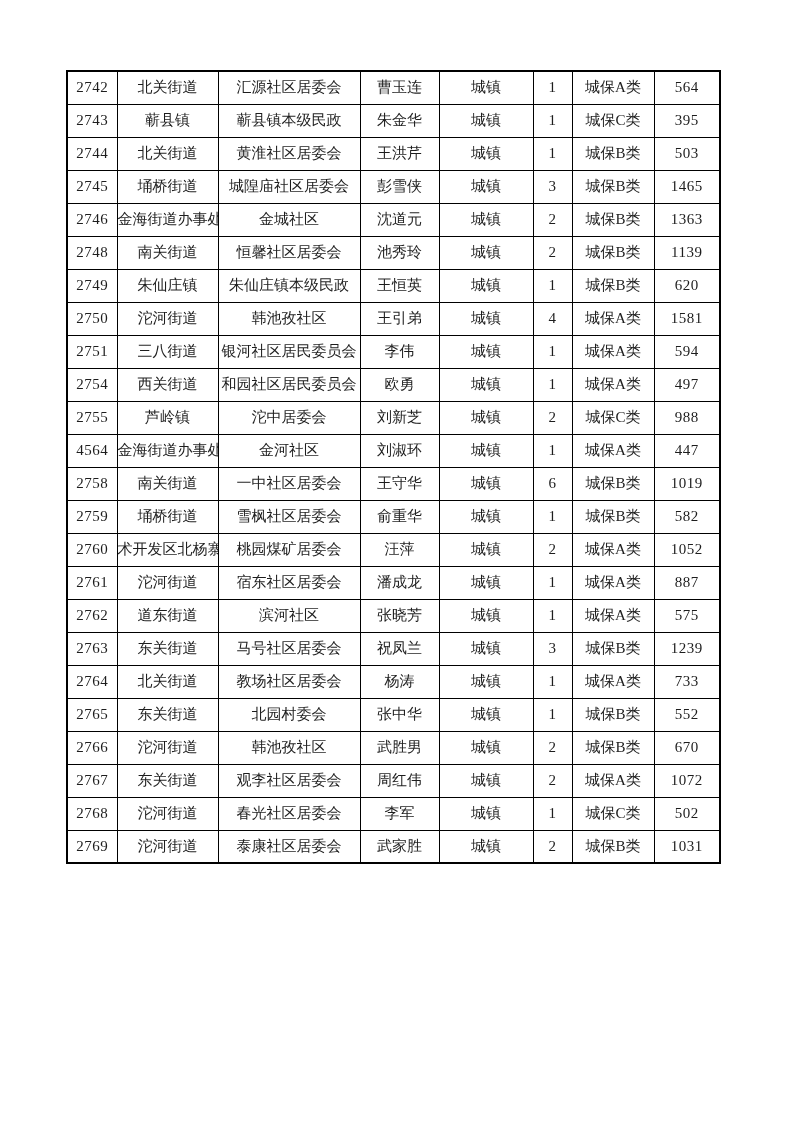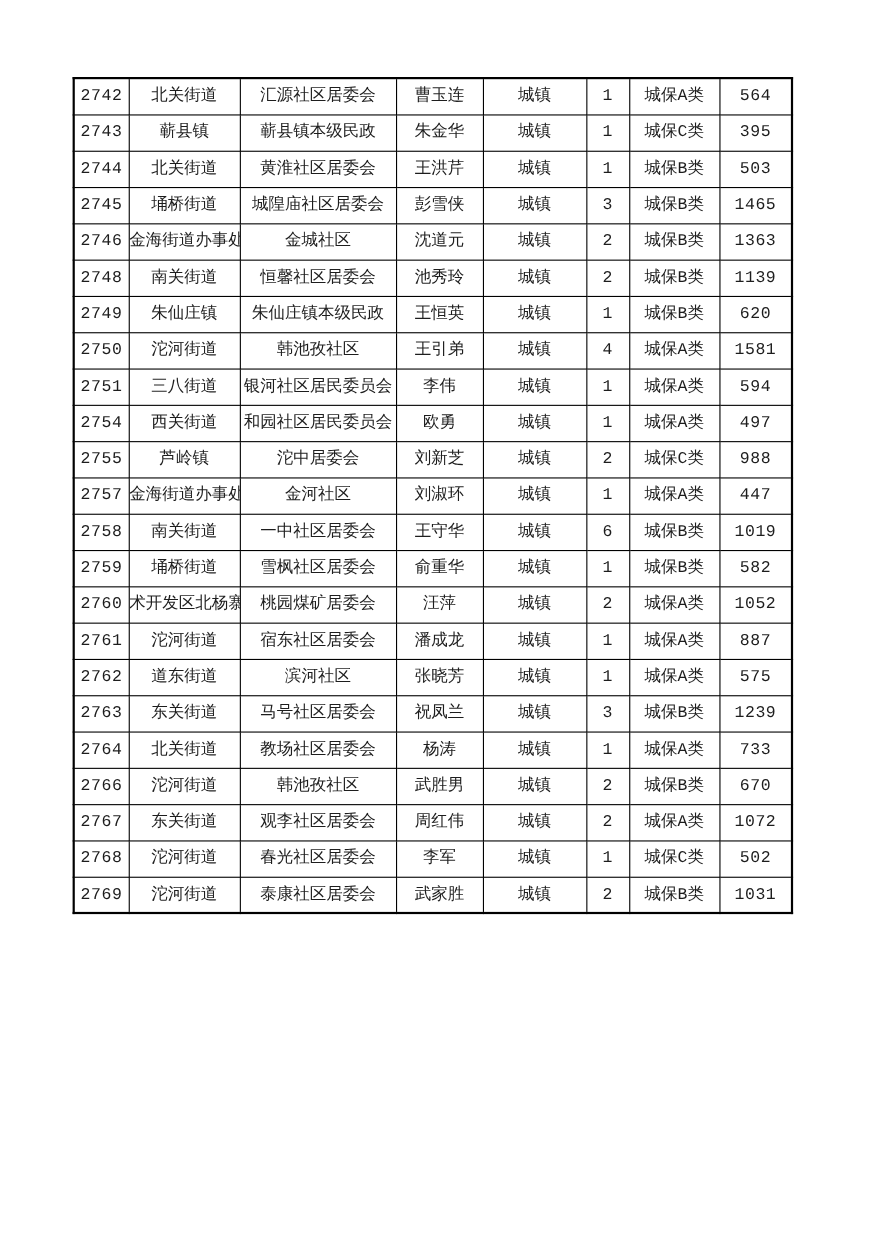--- a/index.html
+++ b/index.html
@@ -7,21 +7,21 @@
     margin: 0;
     padding: 0;
     background: #ffffff;
   }
   .page {
     position: relative;
     width: 793px;
     height: 1122px;
     background: #ffffff;
     overflow: hidden;
-    font-family: Liberation Mono, monospace;
+    font-family: Liberation Serif, serif;
   }
   table.register {
     position: absolute;
     left: 66px;
     top: 70px;
     width: 653px;
     border-collapse: collapse;
     table-layout: fixed;
     border: 2px solid #000000;
   }
@@ -179,21 +179,21 @@
     <td class="c-community">沱中居委会</td>
     <td class="c-name">刘新芝</td>
     <td class="c-residence">城镇</td>
     <td class="c-count">2</td>
     <td class="c-category">城保C类</td>
     <td class="c-amount">988</td>
   </tr>
 
 
   <tr>
-    <td class="c-serial">2757</td>
+    <td class="c-serial">4564</td>
     <td class="c-street">金海街道办事处</td>
     <td class="c-community">金河社区</td>
     <td class="c-name">刘淑环</td>
     <td class="c-residence">城镇</td>
     <td class="c-count">1</td>
     <td class="c-category">城保A类</td>
     <td class="c-amount">447</td>
   </tr>
 
   <tr>
@@ -266,20 +266,30 @@
     <td class="c-serial">2764</td>
     <td class="c-street">北关街道</td>
     <td class="c-community">教场社区居委会</td>
     <td class="c-name">杨涛</td>
     <td class="c-residence">城镇</td>
     <td class="c-count">1</td>
     <td class="c-category">城保A类</td>
     <td class="c-amount">733</td>
   </tr>
 
+  <tr>
+    <td class="c-serial">2765</td>
+    <td class="c-street">东关街道</td>
+    <td class="c-community">北园村委会</td>
+    <td class="c-name">张中华</td>
+    <td class="c-residence">城镇</td>
+    <td class="c-count">1</td>
+    <td class="c-category">城保B类</td>
+    <td class="c-amount">552</td>
+  </tr>
 
   <tr>
     <td class="c-serial">2766</td>
     <td class="c-street">沱河街道</td>
     <td class="c-community">韩池孜社区</td>
     <td class="c-name">武胜男</td>
     <td class="c-residence">城镇</td>
     <td class="c-count">2</td>
     <td class="c-category">城保B类</td>
     <td class="c-amount">670</td>

